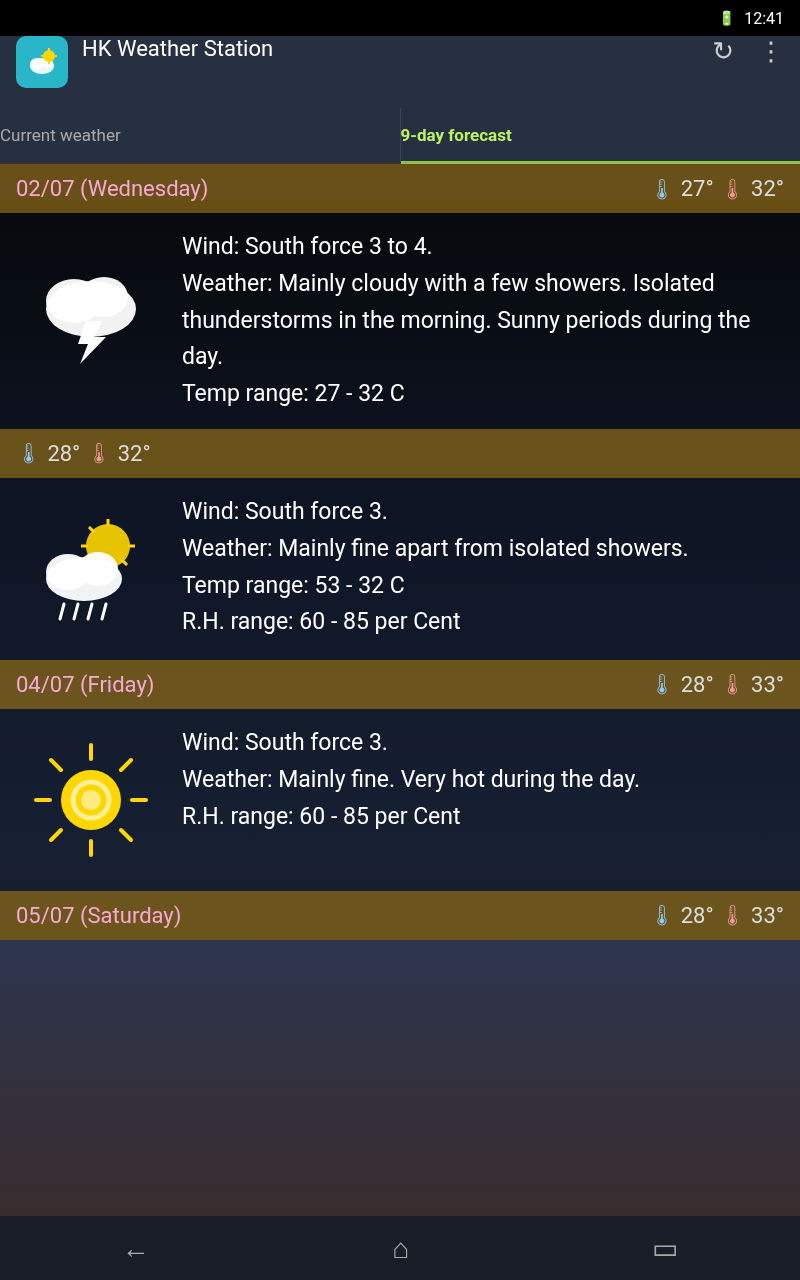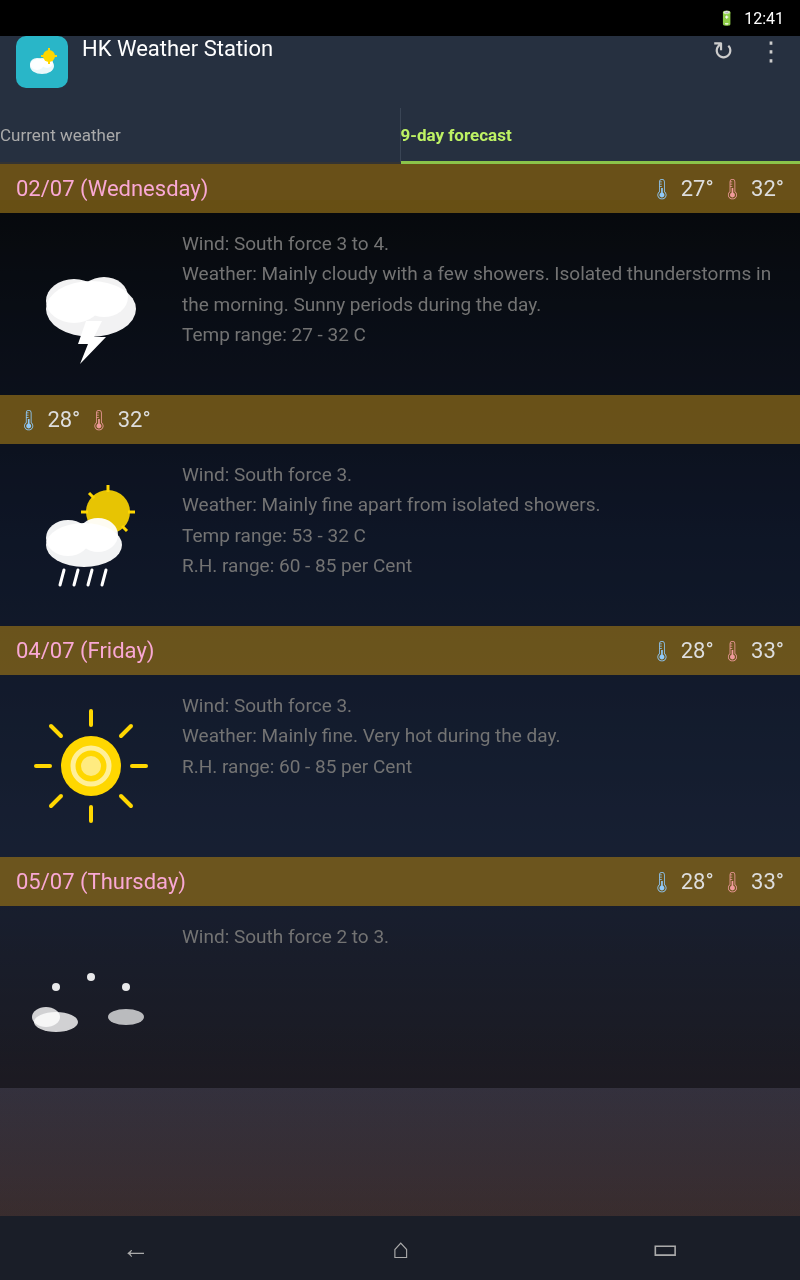--- a/index.html
+++ b/index.html
@@ -178,23 +178,23 @@
       display: flex;
       align-items: center;
       justify-content: center;
     }
     .weather-icon svg {
       width: 130px;
       height: 130px;
     }
     .weather-text {
       flex: 1;
-      font-size: 19px;
+      font-size: 23px;
       line-height: 1.6;
-      color: #737373;
+      color: #ffffff;
     }
 
     
     .nav-bar {
       position: absolute;
       bottom: 0; left: 0; right: 0;
       height: 64px;
       background: #1a1e28;
       display: flex;
       align-items: center;
@@ -355,45 +355,28 @@
       <div class="weather-text">
         <div>Wind: South force 3.</div>
         <div>Weather: Mainly fine. Very hot during the day.</div>
         <div>R.H. range:  60 -  85 per Cent</div>
       </div>
     </div>
   </div>
 
   <div>
     <div class="day-header">
-      <span class="day-title">05/07 (Thursday)</span>
+      <span class="day-title">05/07 (Saturday)</span>
       <div class="temp-indicators">
         <span class="thermo thermo-blue">🌡</span>
         <span class="temp-val">28°</span>
         <span class="thermo thermo-red">🌡</span>
         <span class="temp-val">33°</span>
       </div>
     </div>
-    <div class="day-detail">
-      <div class="weather-icon">
-        <svg viewBox="0 0 130 130" xmlns="http://www.w3.org/2000/svg">
-
-          <ellipse cx="30" cy="90" rx="22" ry="10" fill="white" opacity="0.8"></ellipse>
-          <ellipse cx="20" cy="85" rx="14" ry="10" fill="white" opacity="0.8"></ellipse>
-          <ellipse cx="100" cy="85" rx="18" ry="8" fill="white" opacity="0.7"></ellipse>
-
-          <circle cx="30" cy="55" r="4" fill="white" opacity="0.9"></circle>
-          <circle cx="65" cy="45" r="4" fill="white" opacity="0.9"></circle>
-          <circle cx="100" cy="55" r="4" fill="white" opacity="0.9"></circle>
-        </svg>
-      </div>
-      <div class="weather-text">
-        <div>Wind: South force 2 to 3.</div>
-      </div>
-    </div>
   </div>
 
 </div>
 
 <div class="nav-bar">
   <span class="nav-btn">←</span>
   <span class="nav-btn">⌂</span>
   <span class="nav-btn">▭</span>
 </div>
 

